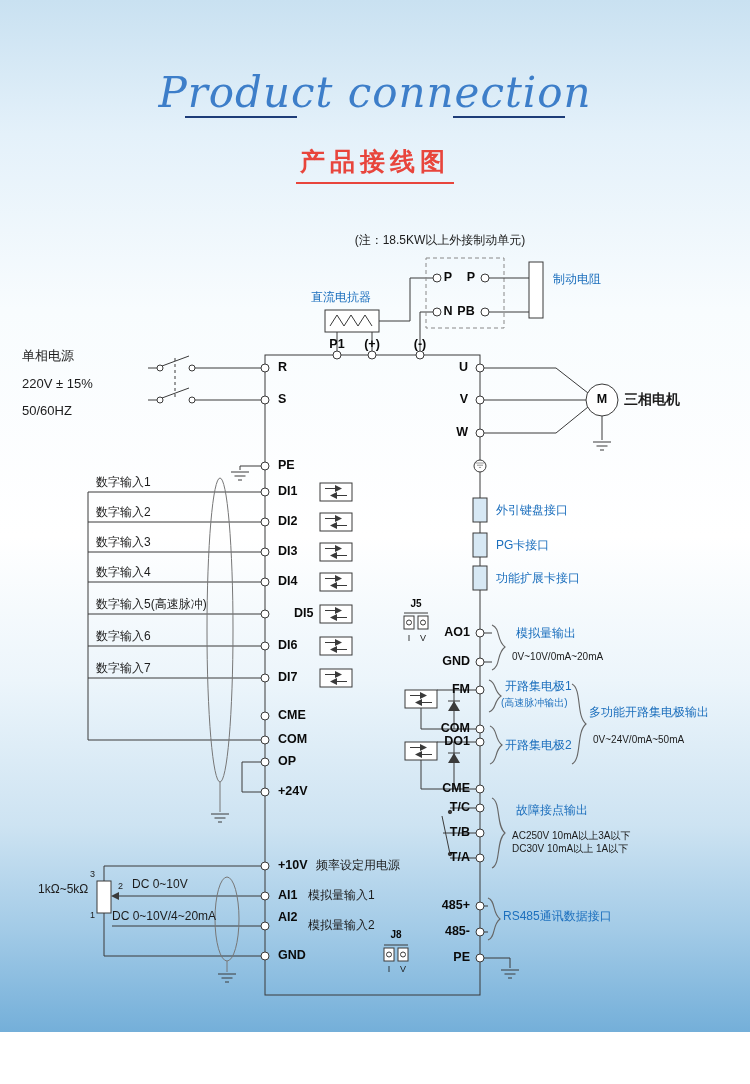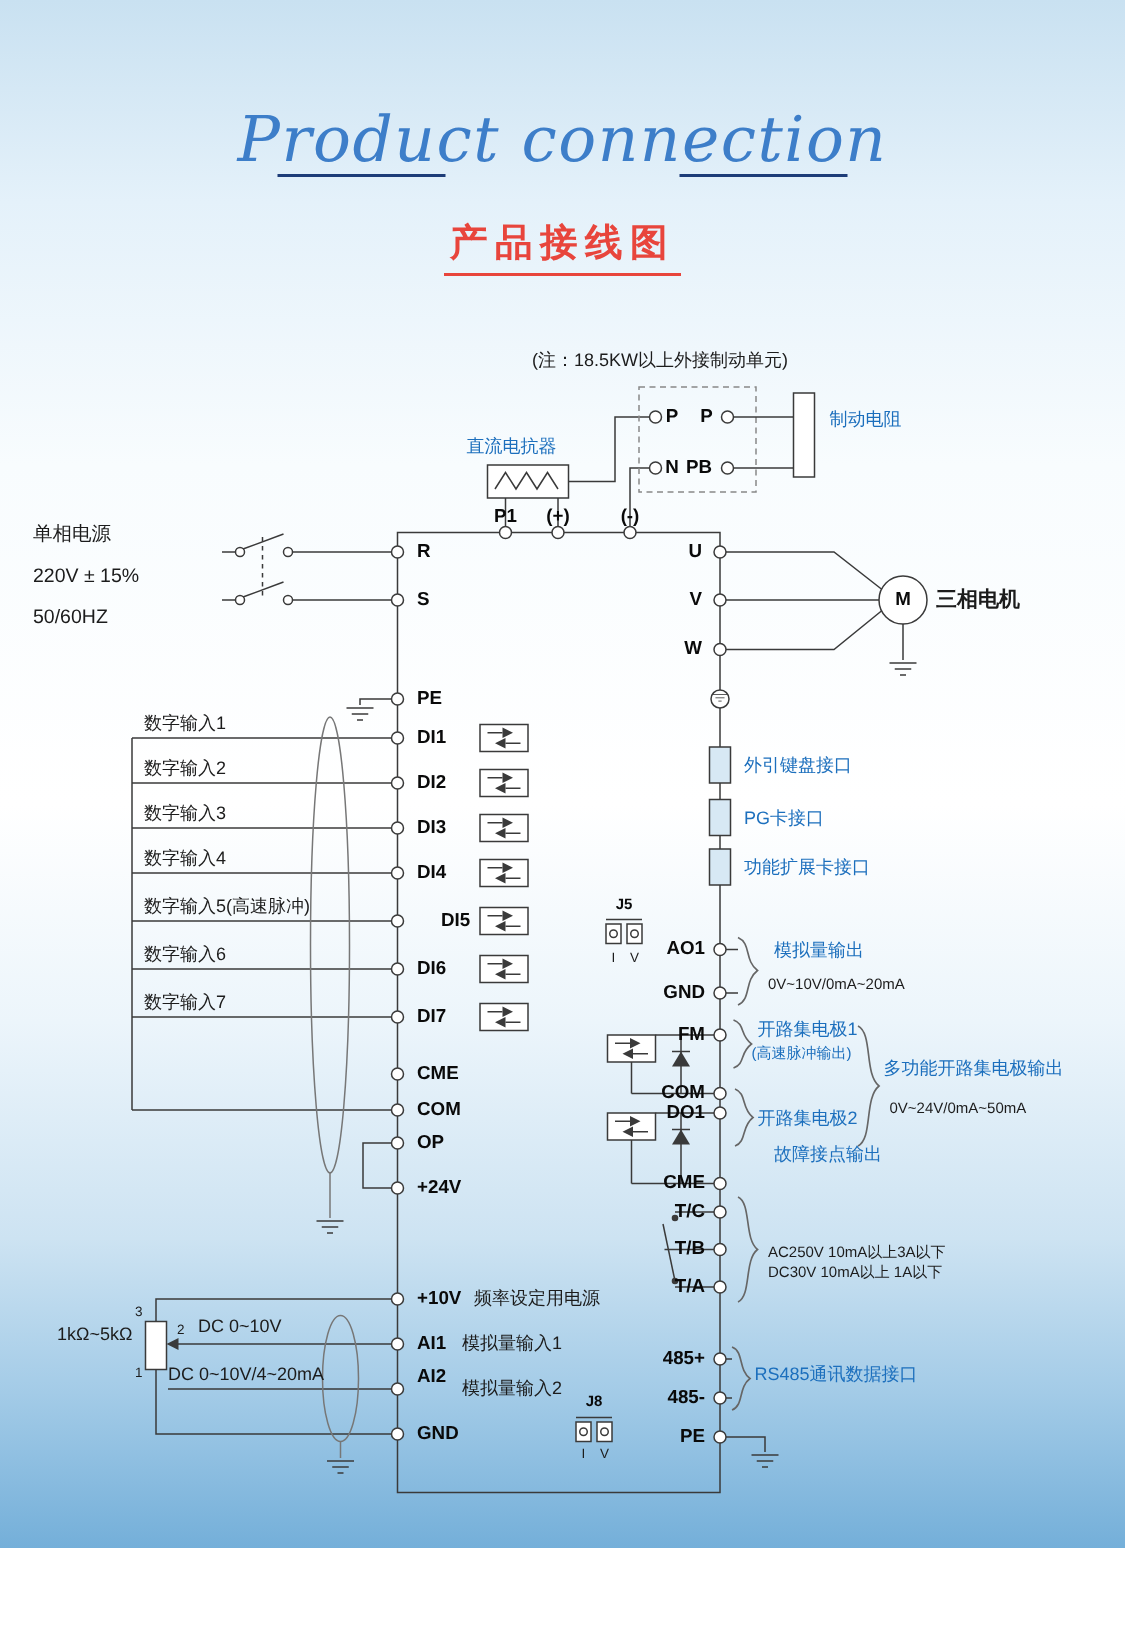--- a/index.html
+++ b/index.html
@@ -353,21 +353,21 @@
 
   <span class="lbl bl" style="left:516px; top:626px;text-align:center;">模拟量输出</span>
   <span class="lbl s11" style="left:512px; top:650px;">0V~10V/0mA~20mA</span>
 
   <span class="lbl bl" style="left:505px; top:679px;">开路集电极1</span>
   <span class="lbl bl s11" style="left:501px; top:696px;">(高速脉冲输出)</span>
   <span class="lbl bl" style="left:505px; top:738px;">开路集电极2</span>
   <span class="lbl bl" style="left:589px; top:705px;">多功能开路集电极输出</span>
   <span class="lbl s11" style="left:593px; top:733px;">0V~24V/0mA~50mA</span>
 
-  <span class="lbl bl" style="left:516px; top:763px;font-family:Liberation Mono, monospace;">故障接点输出</span>
+  <span class="lbl bl" style="left:516px; top:803px;">故障接点输出</span>
   <span class="lbl s11" style="left:512px; top:829px;">AC250V 10mA以上3A以下</span>
   <span class="lbl s11" style="left:512px; top:842px;">DC30V 10mA以上 1A以下</span>
 
   <span class="lbl bl" style="left:503px; top:909px;">RS485通讯数据接口</span>
 
   <span class="lbl s11 b c" style="left:396px; top:928px;">J8</span>
   <span class="lbl s9 c" style="left:389px; top:964px;">I</span>
   <span class="lbl s9 c" style="left:403px; top:964px;">V</span>
 
 </div>

